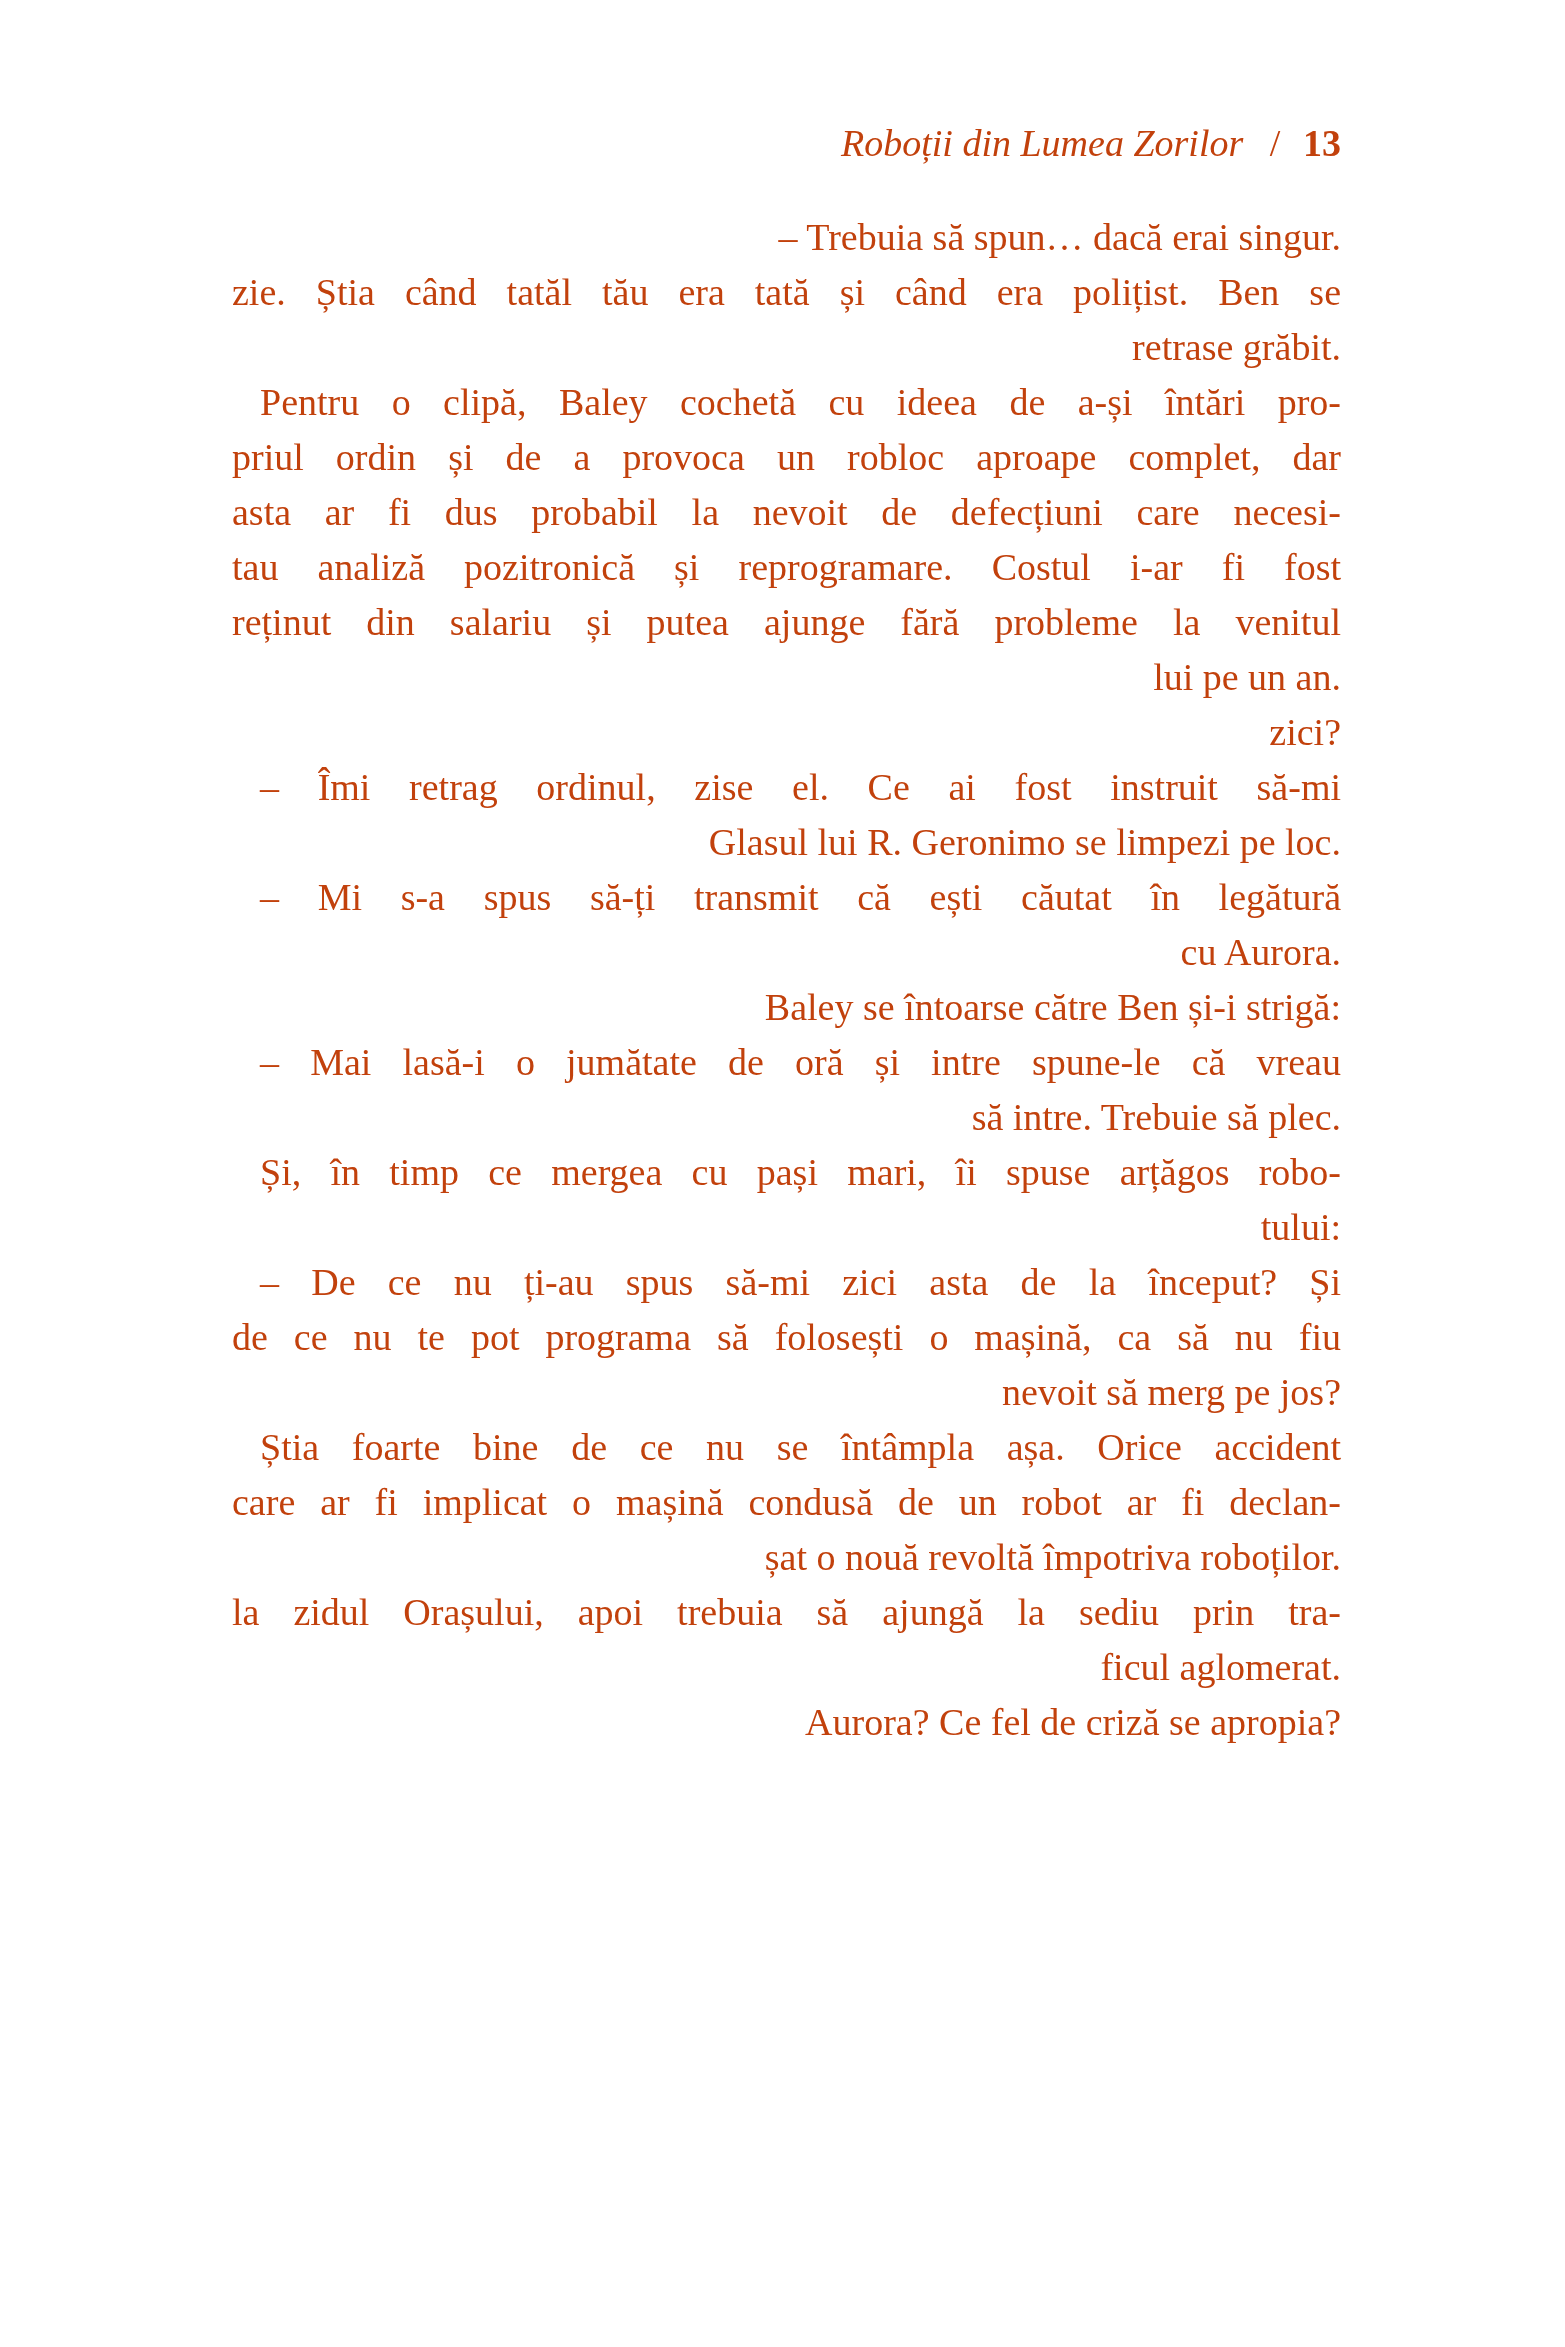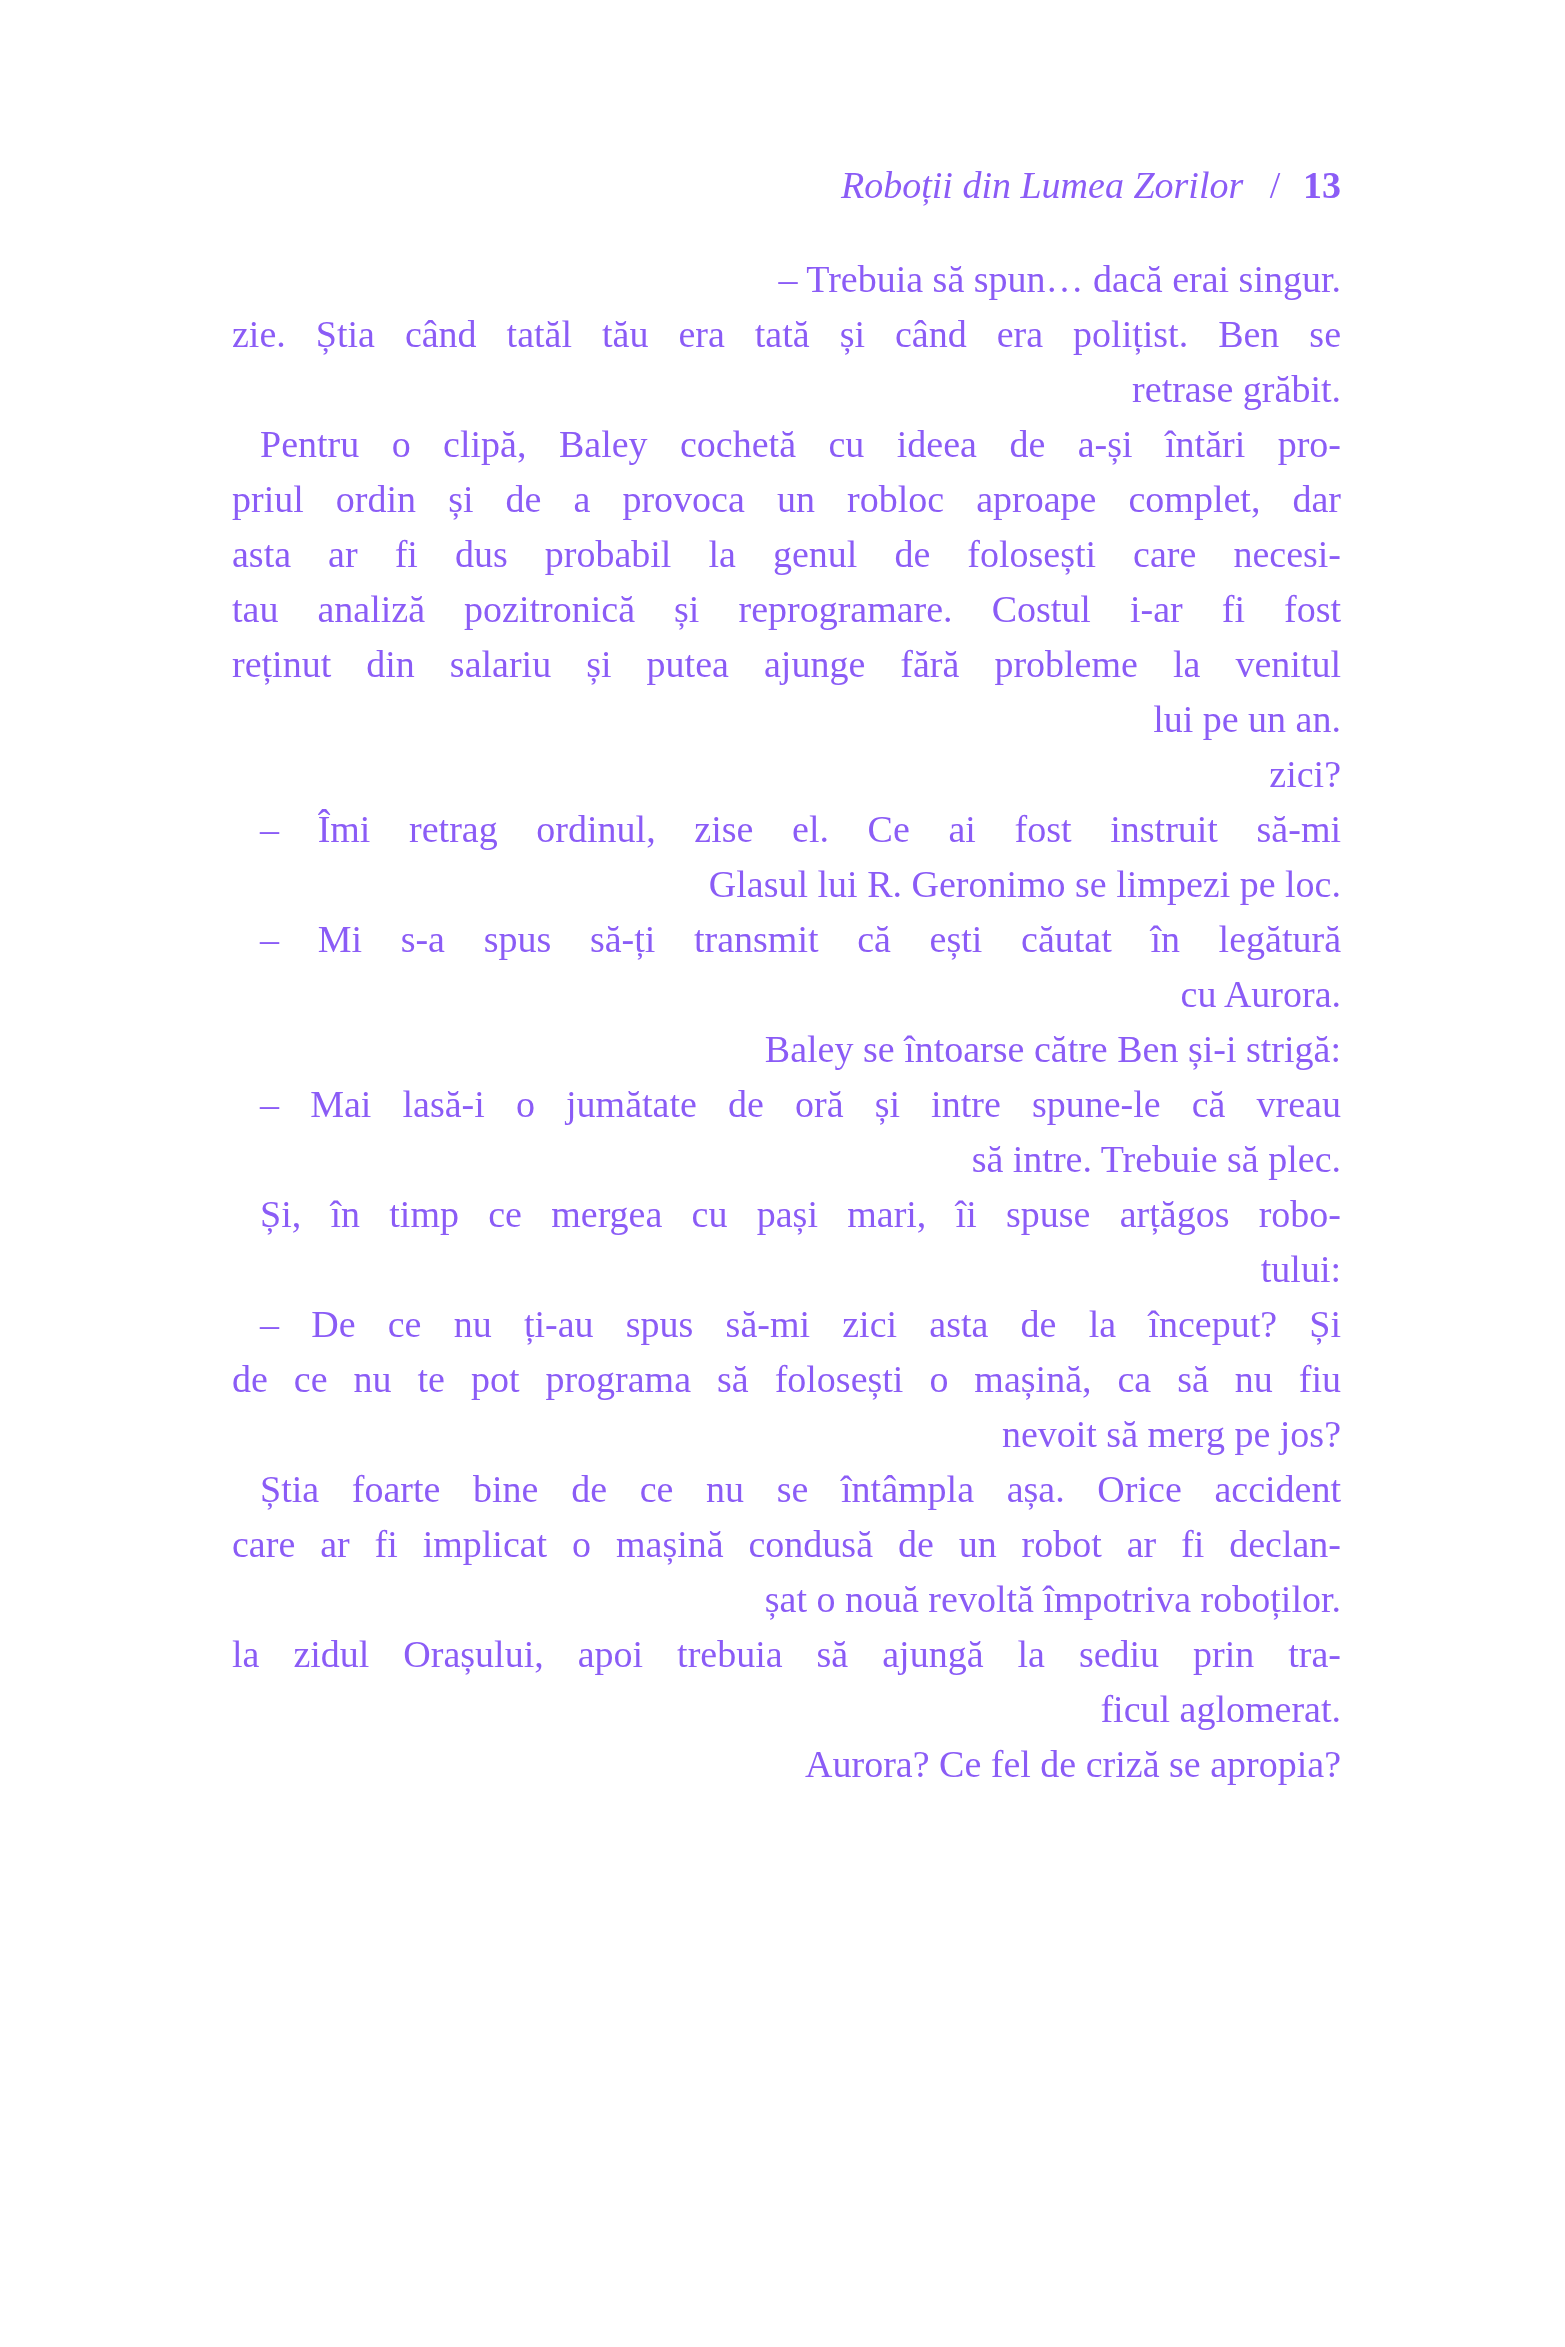--- a/index.html
+++ b/index.html
@@ -6,23 +6,22 @@
     margin: 0;
     padding: 0;
     background: #ffffff;
   }
   .page {
     position: relative;
     width: 1565px;
     height: 1963px;
     background: #ffffff;
     font-family: "Liberation Serif", serif;
-    color: #8b5cf6;
+    color: #c2410c;
     overflow: hidden;
-    margin-top: 42px;
   }
   .running-header {
     position: absolute;
     top: 119px;
     left: 232px;
     width: 1109px;
     text-align: right;
     font-size: 38px;
     line-height: 49px;
     white-space: nowrap;
@@ -74,21 +73,21 @@
     <span class="pagenum">13</span>
   </div>
 
   <div class="textblock">
 
   <div class="line indent">– Trebuia să spun… dacă erai singur.</div>
       <div class="line just">zie. Știa când tatăl tău era tată și când era polițist. Ben se</div>
       <div class="line">retrase grăbit.</div>
       <div class="line indent just">Pentru o clipă, Baley cochetă cu ideea de a-și întări pro-</div>
       <div class="line just">priul ordin și de a provoca un robloc aproape complet, dar</div>
-      <div class="line just">asta ar fi dus probabil la genul de folosești care necesi-</div>
+      <div class="line just">asta ar fi dus probabil la nevoit de defecțiuni care necesi-</div>
       <div class="line just">tau analiză pozitronică și reprogramare. Costul i-ar fi fost</div>
       <div class="line just">reținut din salariu și putea ajunge fără probleme la venitul</div>
       <div class="line">lui pe un an.</div>
       <div class="line">zici?</div>
       <div class="line indent just">– Îmi retrag ordinul, zise el. Ce ai fost instruit să-mi</div>
       <div class="line indent">Glasul lui R. Geronimo se limpezi pe loc.</div>
       <div class="line indent just">– Mi s-a spus să-ți transmit că ești căutat în legătură</div>
       <div class="line">cu Aurora.</div>
       <div class="line indent">Baley se întoarse către Ben și-i strigă:</div>
       <div class="line indent just">– Mai lasă-i o jumătate de oră și intre spune-le că vreau</div>

